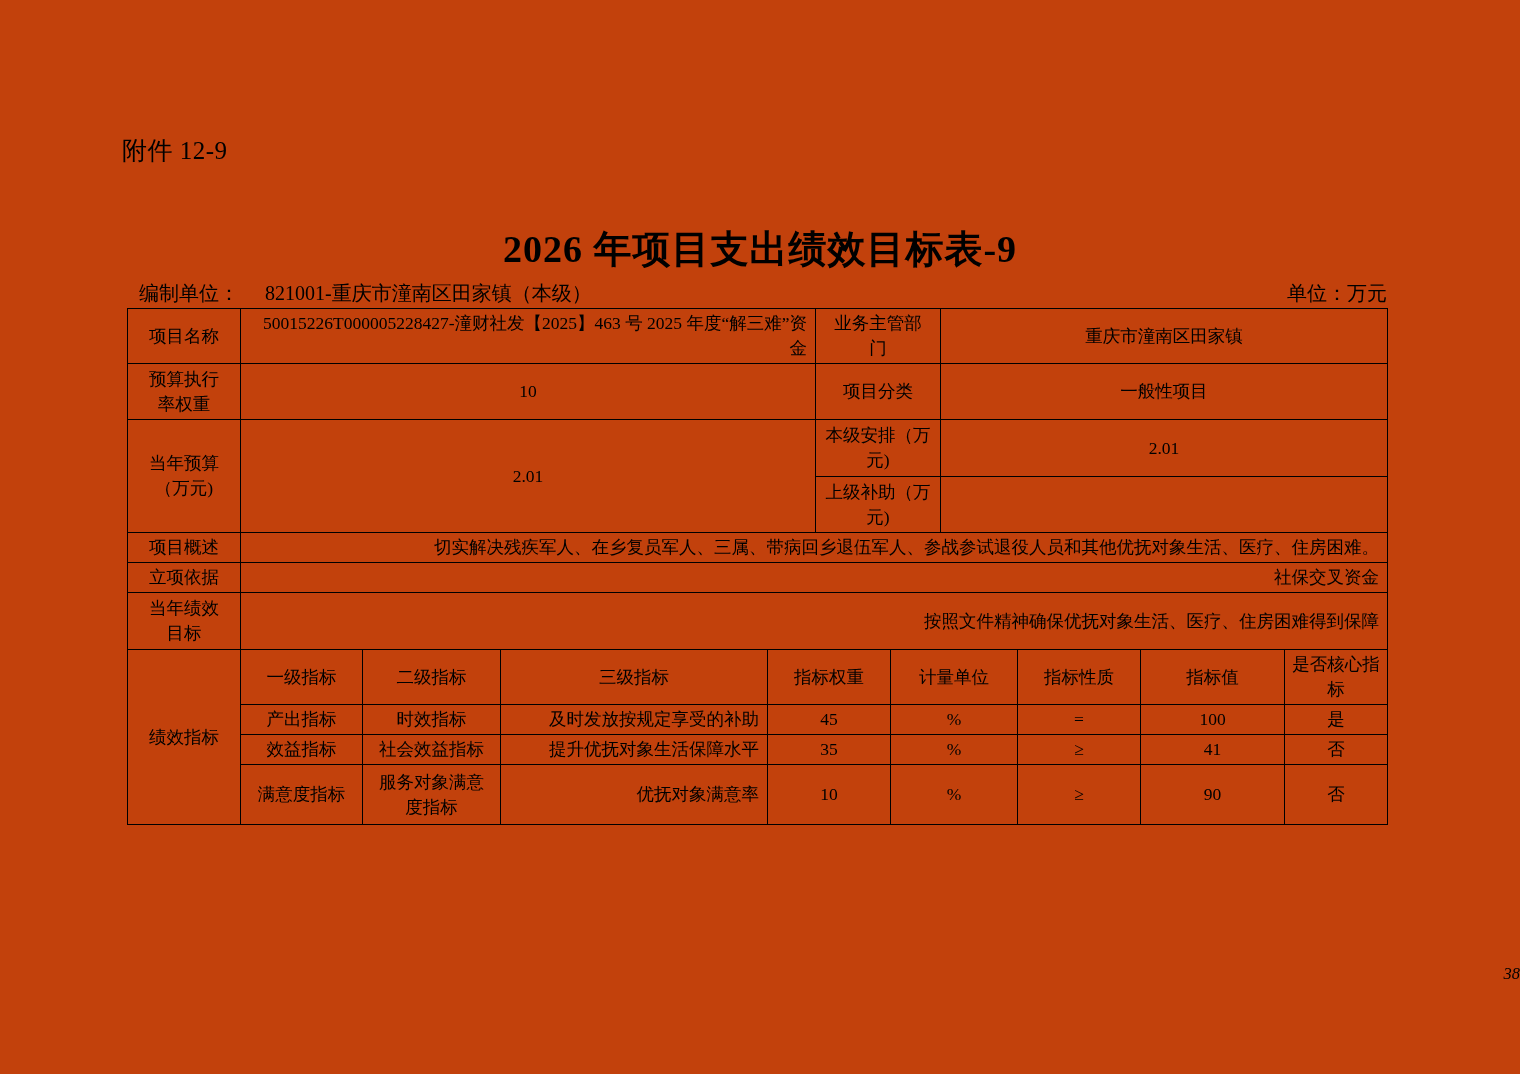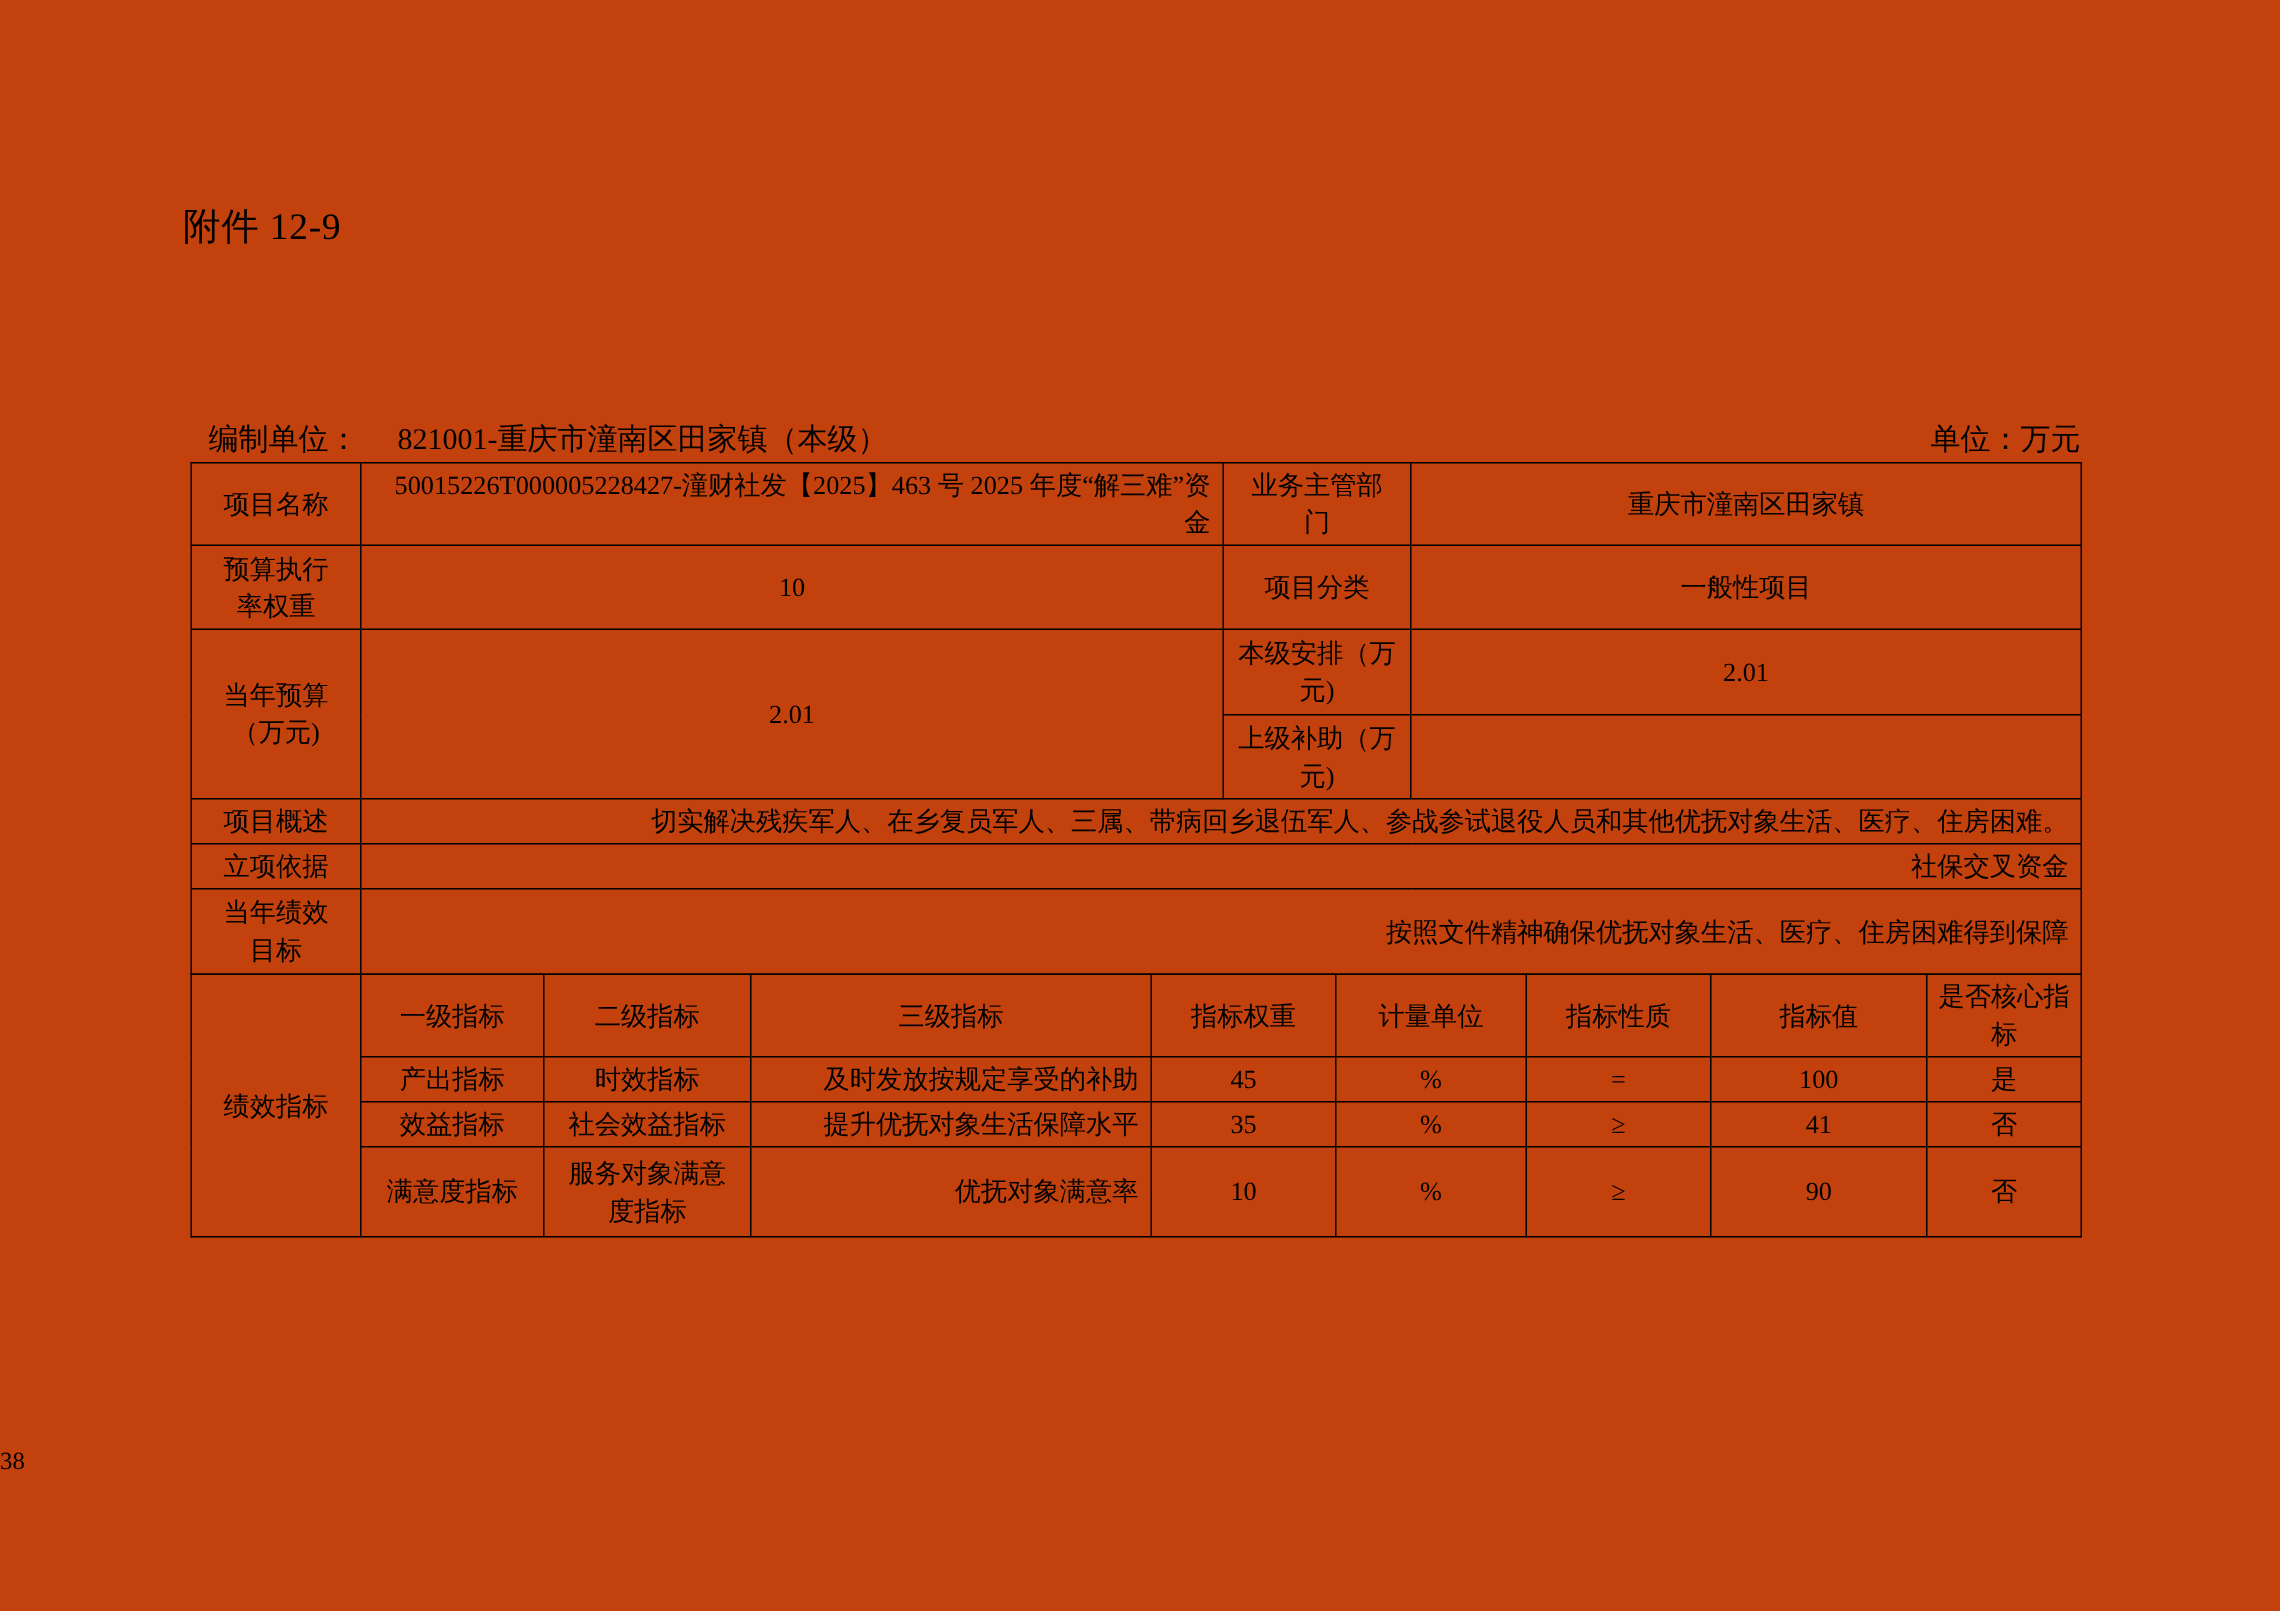--- a/index.html
+++ b/index.html
@@ -78,31 +78,33 @@
   tr.h56 { height: 56px; margin-top: 17px; }
   tr.h57 { height: 57px; }
   tr.h52 { height: 52px; }
   tr.h29 { height: 29px; }
   tr.h59 { height: 60px; margin-top: 24px; }
   .page-number {
     position: absolute;
     left: 0;
     top: 964px;
     width: 100%;
-    text-align: left;
+    text-align: right;
     font-size: 16.5px;
+    font-style: italic;
   }
 </style>
 </head>
 <body>
 
 <div class="page">
 
   <div class="attachment">附件 12-9</div>
 
+  <div class="doc-title">2026 年项目支出绩效目标表-9</div>
 
   <div class="meta-row">
     <span class="meta-label">编制单位：</span>
     <span class="meta-value">821001-重庆市潼南区田家镇（本级）</span>
     <span class="meta-unit">单位：万元</span>
   </div>
 
   <div class="tables">
 
     <table id="info-table">

